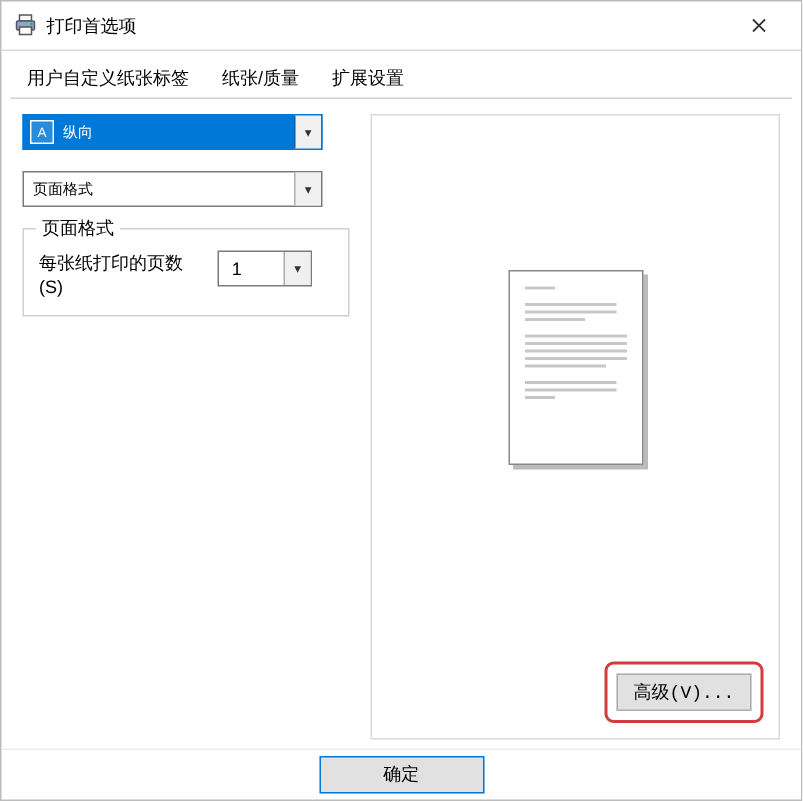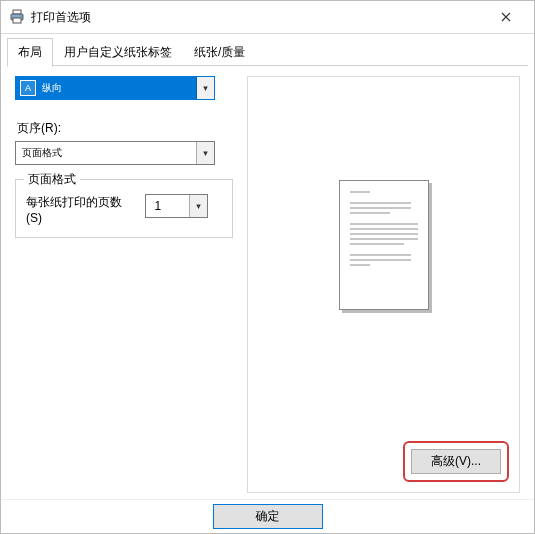--- a/index.html
+++ b/index.html
@@ -184,20 +184,21 @@
     border: 1px solid #adadad;
     background: #e1e1e1;
     padding: 0 10px;
     height: 25px;
     display: inline-flex;
     align-items: center;
     justify-content: center;
     font-size: 12px;
     cursor: default;
     min-width: 90px;
+    font-family: Liberation Mono, monospace;
   }
 
   .footer {
     display: flex;
     justify-content: center;
     align-items: flex-start;
     height: 34px;
     padding-top: 4px;
     border-top: 1px solid #eee;
   }
@@ -219,37 +220,36 @@
     </span>
     <span class="title">打印首选项</span>
     <div class="close">
       <svg width="10" height="10" viewBox="0 0 10 10">
           <path d="M1 1 L9 9 M9 1 L1 9" stroke="currentColor" stroke-width="1.2"></path>
         </svg>
     </div>
   </div>
 
   <div class="tabstrip">
-    <div class="tab active">布局</div>
     <div class="tab">用户自定义纸张标签</div>
     <div class="tab">纸张/质量</div>
+    <div class="tab">扩展设置</div>
   </div>
 
   <div class="panel">
     <div class="left-col">
 
       <div class="select-wrap highlight">
         <span class="icon-box">A</span>
         <span class="value">纵向</span>
         <span class="arrow">▾</span>
       </div>
 
       <div style="height:14px"></div>
 
-      <div class="field-label">页序(R):</div>
       <div class="select-wrap">
         <span class="value">页面格式</span>
         <span class="arrow">▾</span>
       </div>
 
       <div class="groupbox">
         <div class="legend">页面格式</div>
         <div class="pps-row">
           <span>每张纸打印的页数(S)</span>
           <div class="pps-select">

